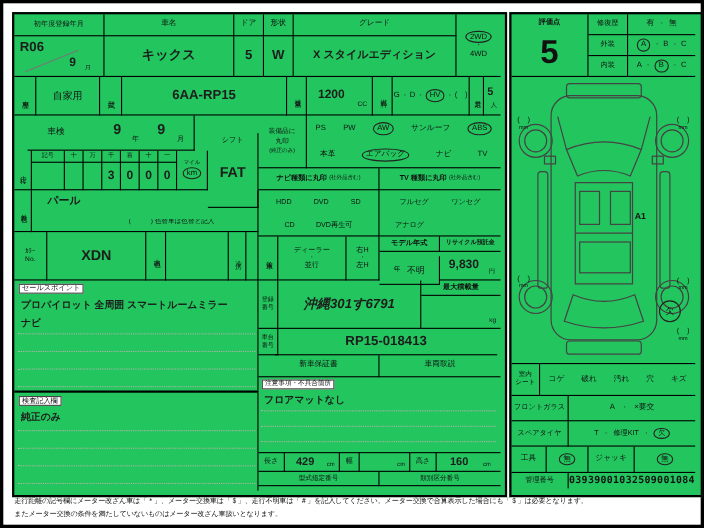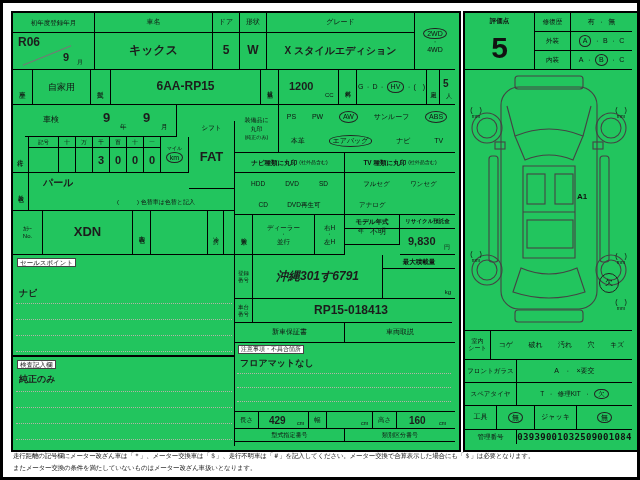--- a/index.html
+++ b/index.html
@@ -183,34 +183,35 @@
       <span>並行</span>
     </div>
     <div class="c br bb col f65" style="left:302px;top:202px;width:30px;height:40px;">
       <span>右H</span>
       <span class="f5">・</span>
       <span>左H</span>
     </div>
     <div class="c br bb cx" style="left:332px;top:202px;width:55px;height:14px;">
         <b class="f65">モデル年式</b>
       </div>
-    <div class="c br bb cx f8" style="left:332px;top:206px;width:55px;height:26px;gap:6px;">
+    <div class="c br bb cx f8" style="left:332px;top:220px;width:55px;height:26px;gap:6px;">
       <span class="f6">年</span>
       <span>不明</span>
     </div>
     <div class="c bb cx" style="left:387px;top:202px;width:55px;height:14px;">
         <b style="font-size:5.5px">リサイクル預託金</b>
       </div>
     <div class="c bb" style="left:387px;top:216px;width:55px;height:26px;">
       <span class="c f11 hand" style="left:8px;top:6px;">9,830</span>
       <span class="c f6" style="left:44px;top:15px;">円</span>
     </div>
 
     <div class="c br" style="left:0;top:242px;width:222px;height:100px;">
       <span class="tag" style="position:absolute;left:4px;top:3px;">セールスポイント</span>
+      <span class="c f9 hand" style="left:6px;top:17px;width:214px;">プロパイロット 全周囲 スマートルームミラー</span>
       <span class="c f9 hand" style="left:6px;top:33px;">ナビ</span>
       <div class="dots" style="left:3px;top:48px;width:216px;"></div>
       <div class="dots" style="left:3px;top:64px;width:216px;"></div>
       <div class="dots" style="left:3px;top:80px;width:216px;"></div>
       <div class="dots" style="left:3px;top:96px;width:216px;"></div>
     </div>
     <div class="c" style="left:0;top:342px;width:222px;height:2px;background:#000;"></div>
 
     <div class="c br" style="left:0;top:344px;width:222px;height:89px;">
       <span class="tag" style="position:absolute;left:4px;top:3px;">検査記入欄</span>

